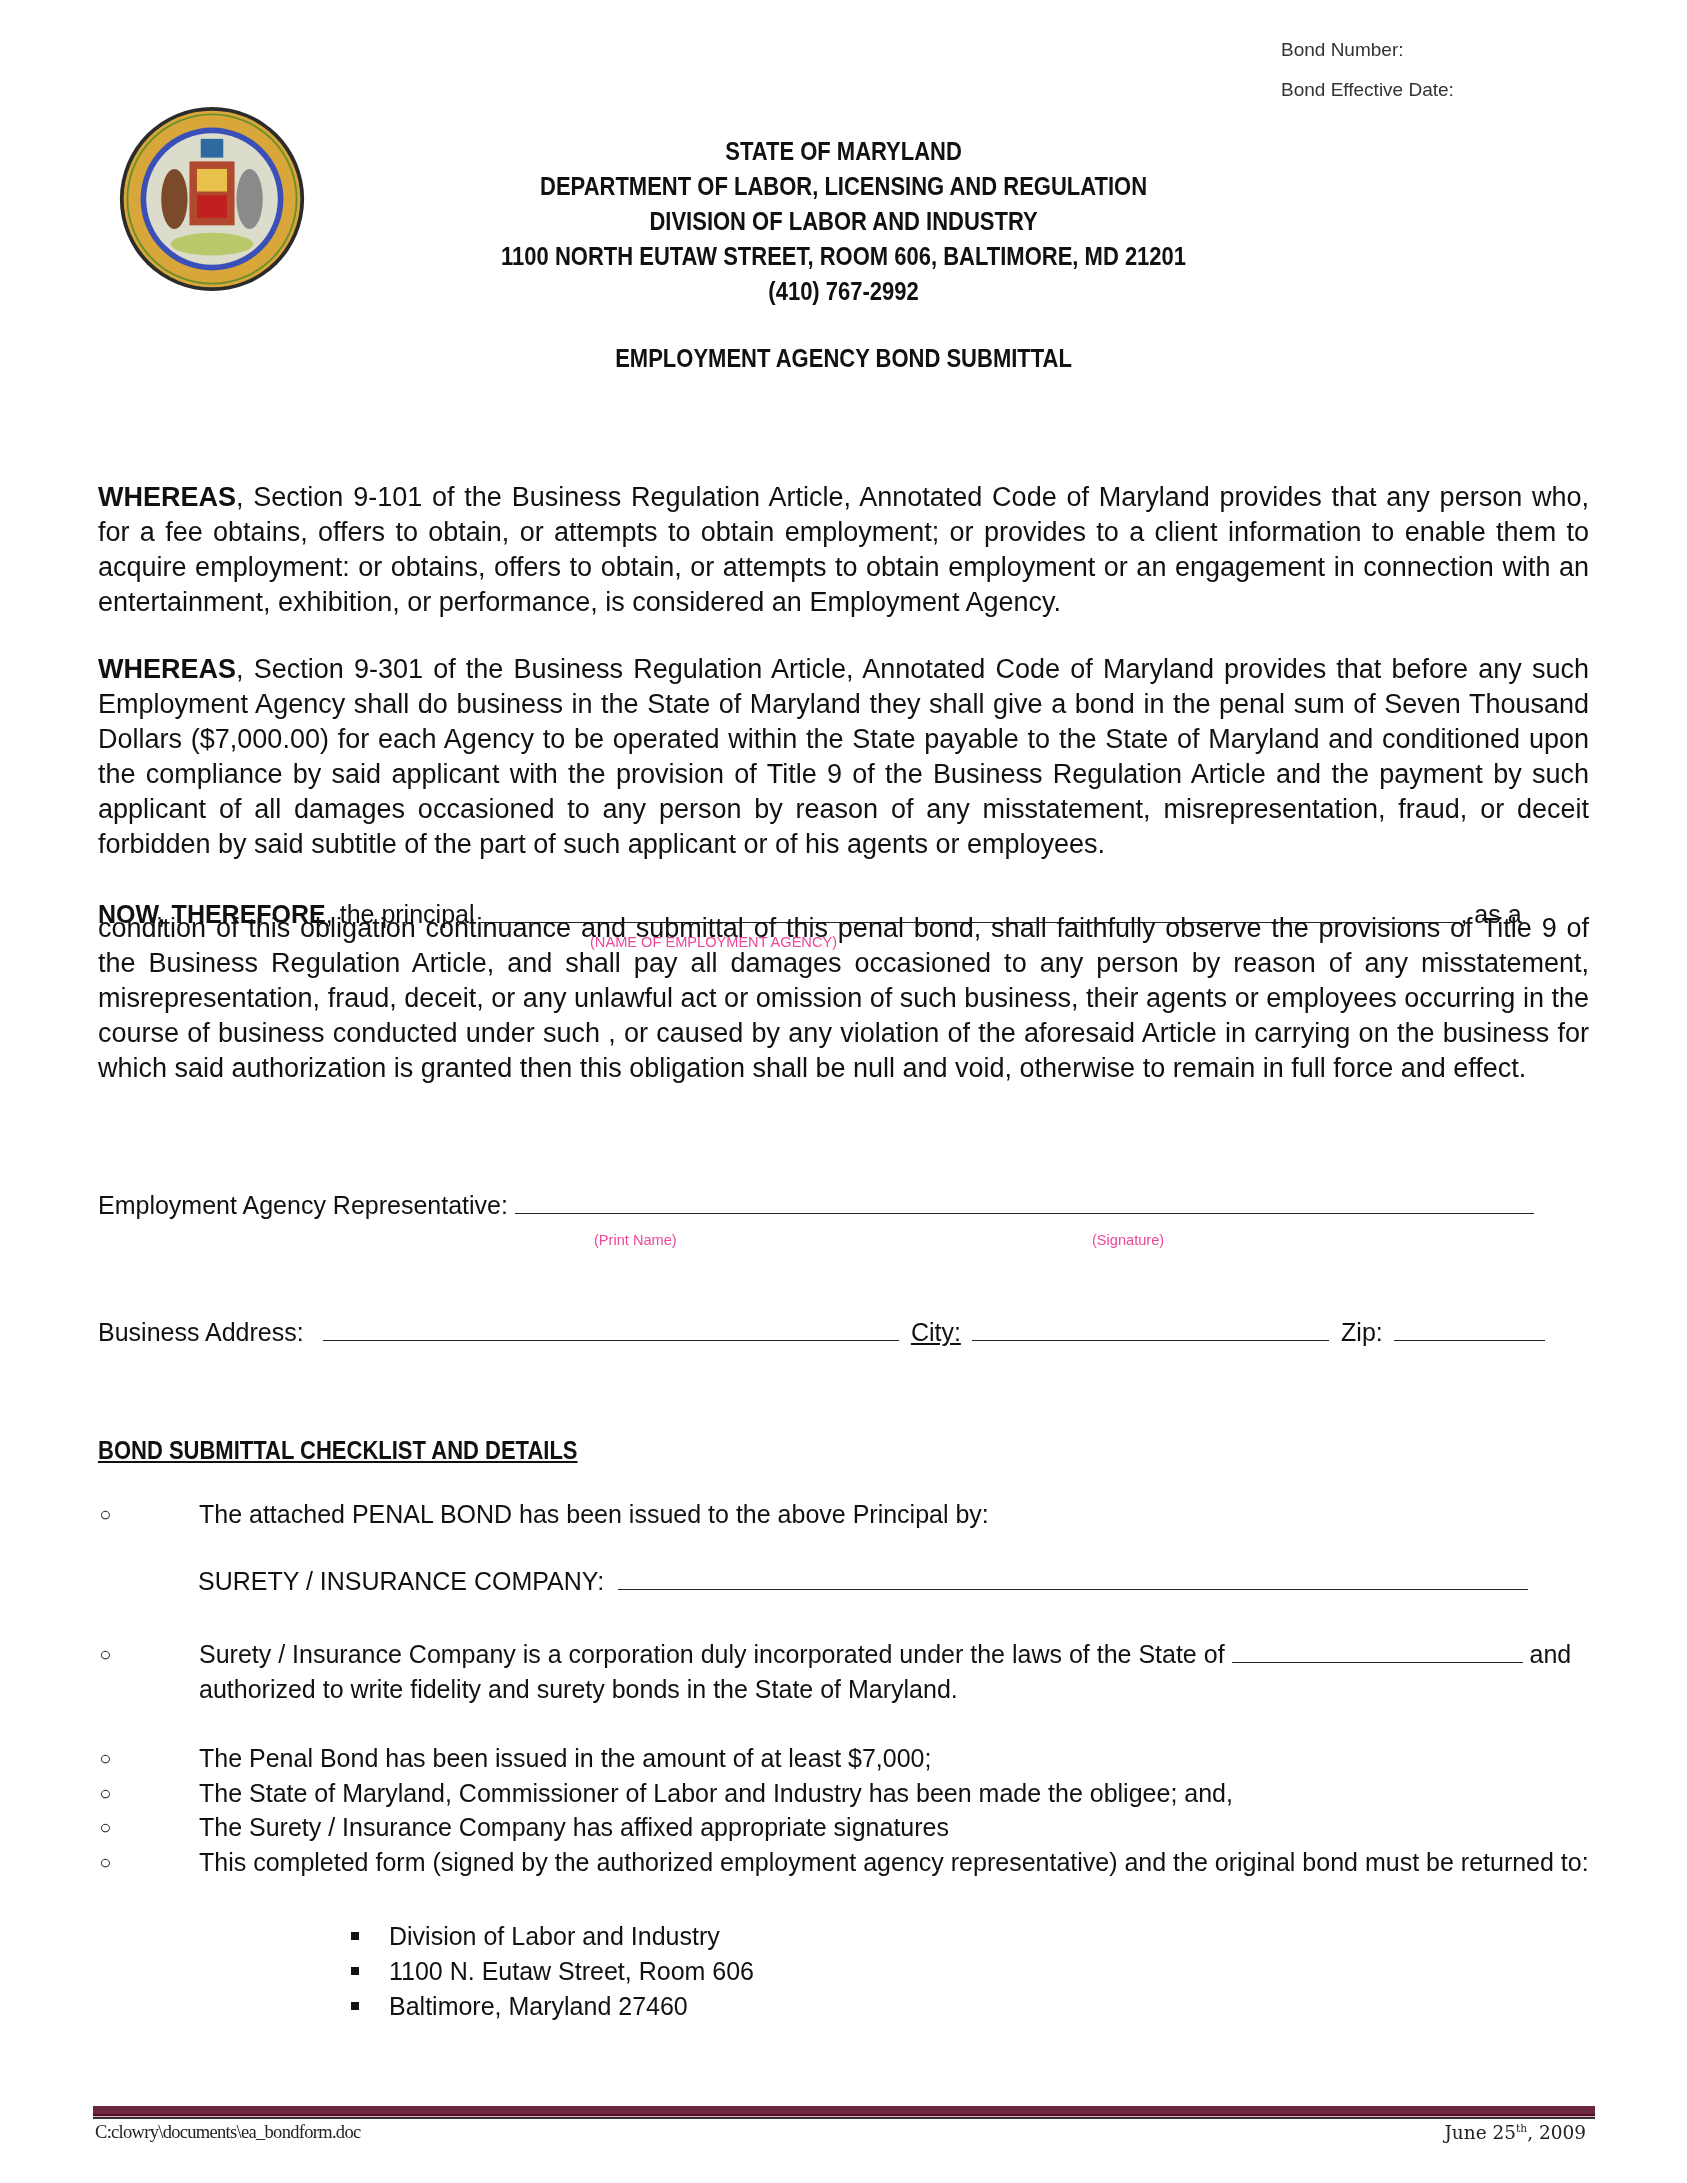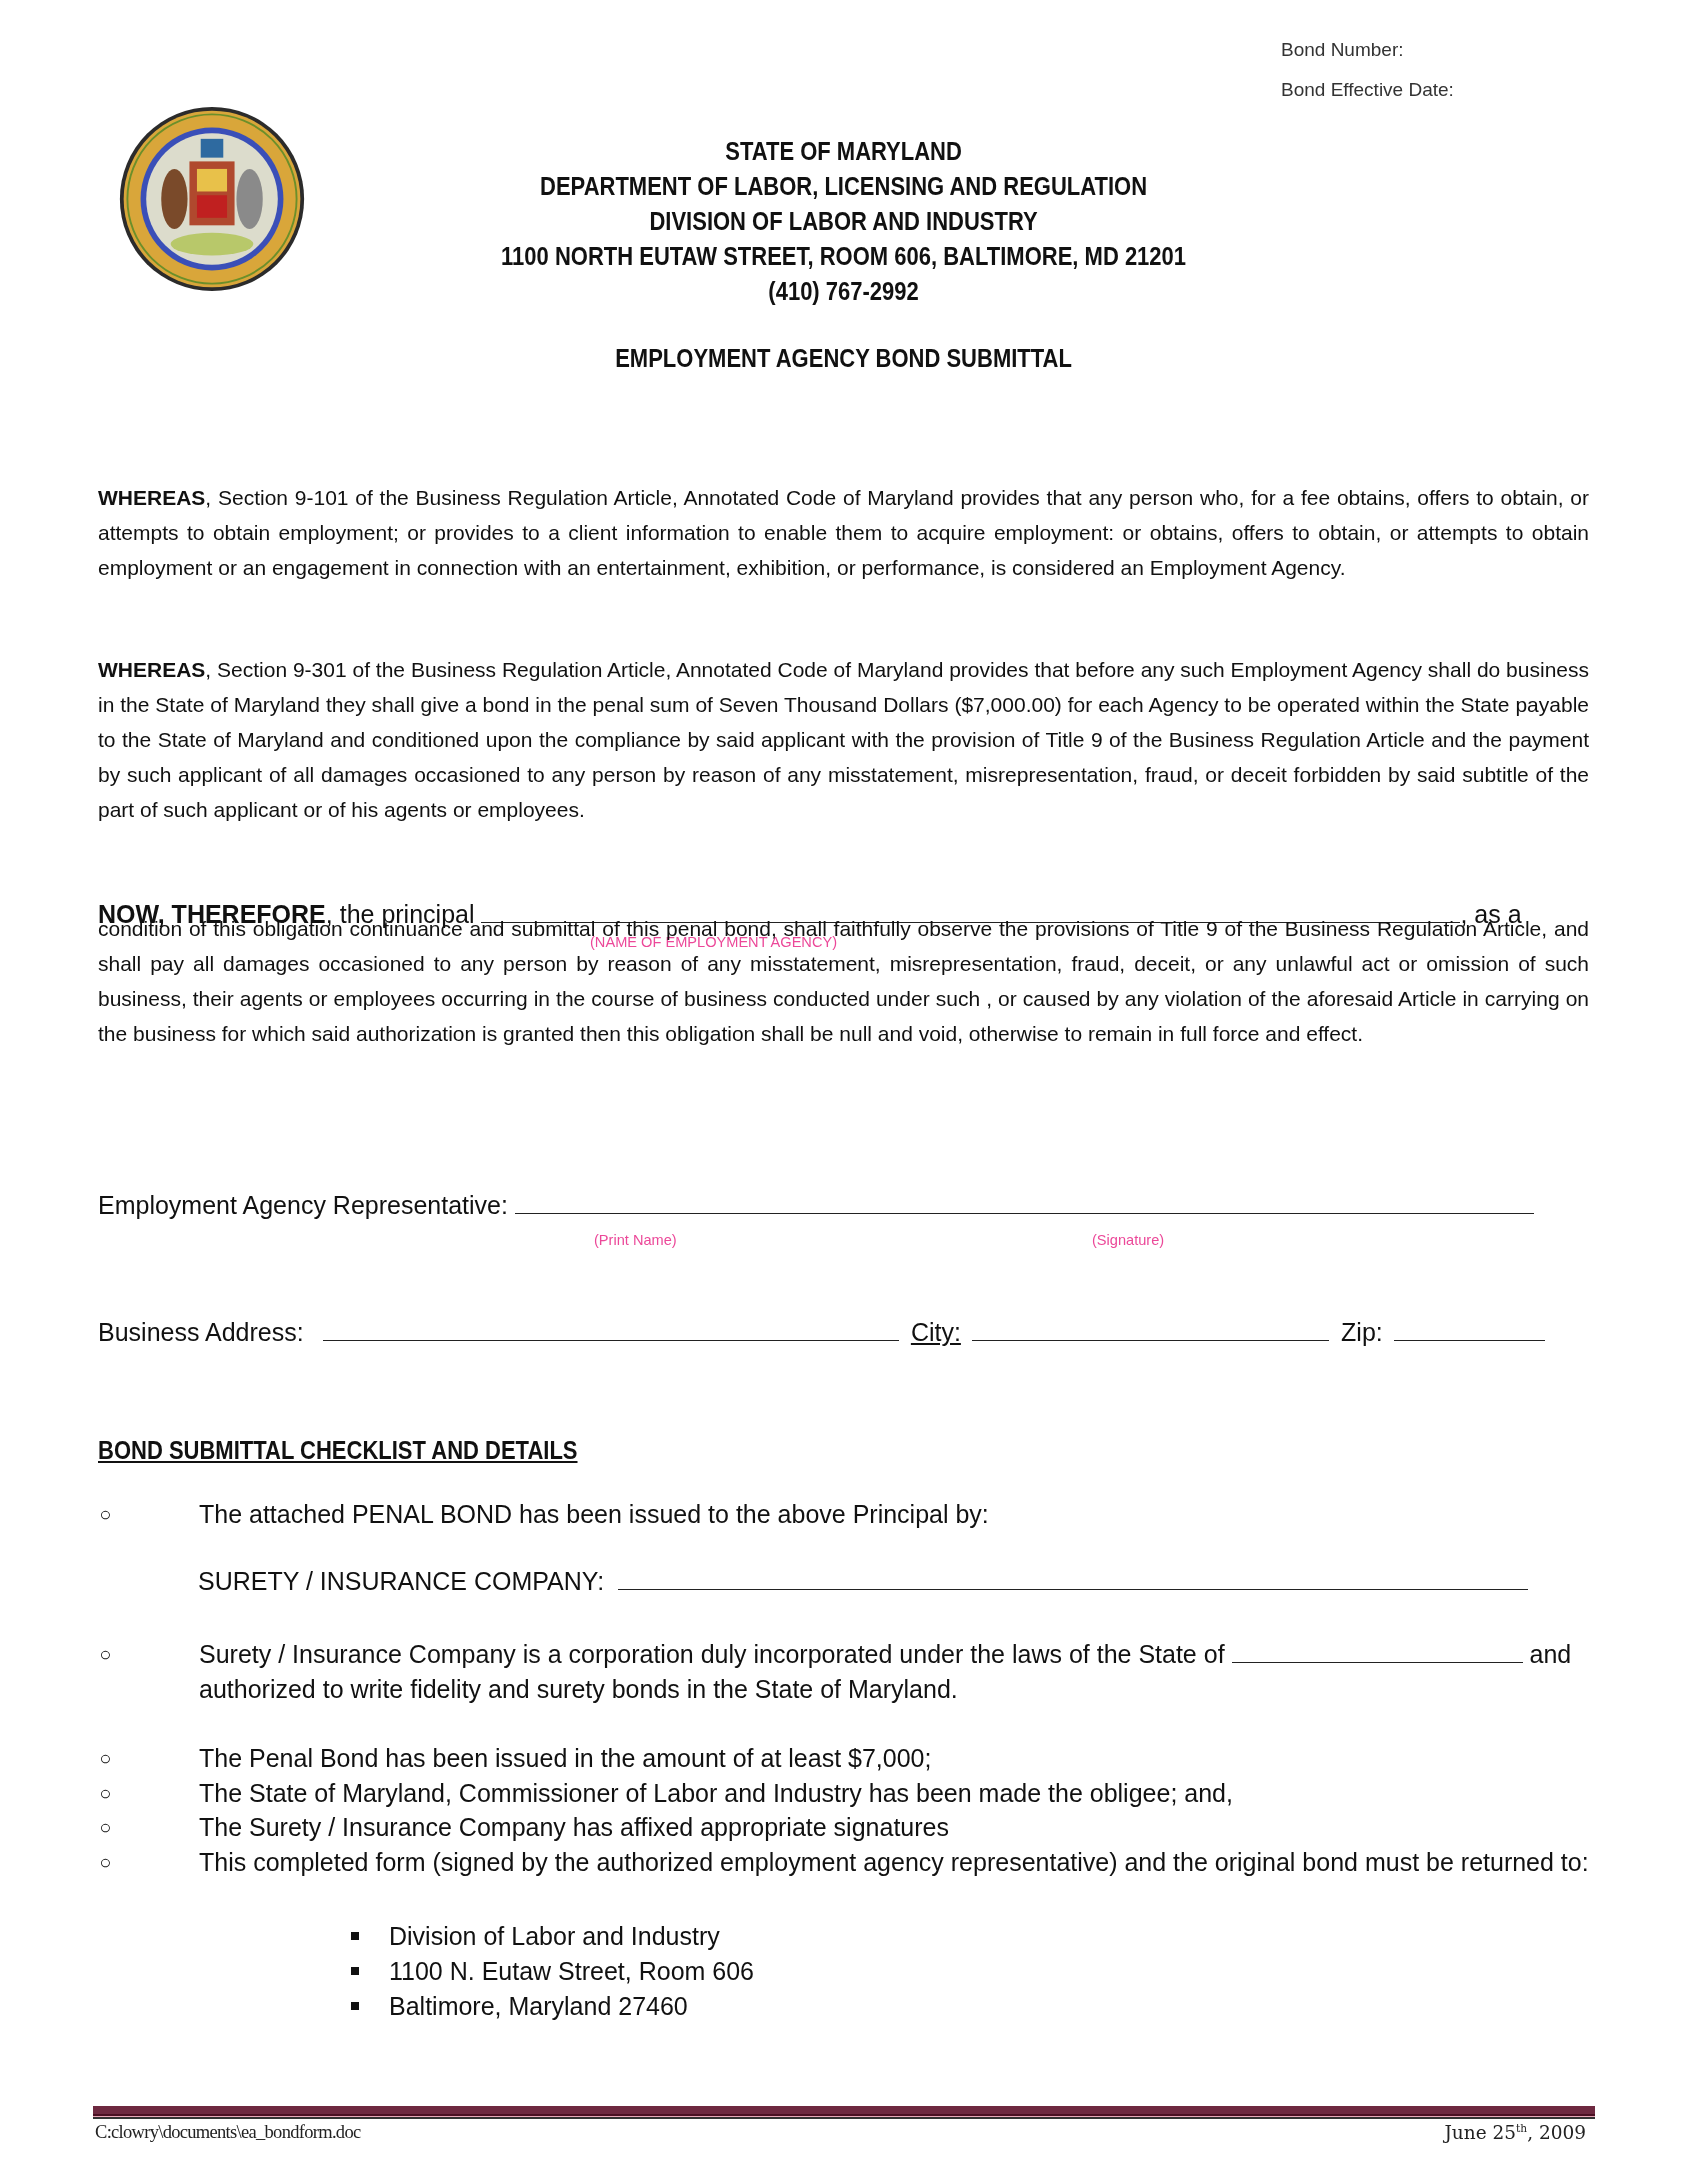--- a/index.html
+++ b/index.html
@@ -7,21 +7,21 @@
     body { position: relative; font-family: "Liberation Sans", sans-serif; color: #111; overflow: hidden; }
 
     .bond-meta { position: absolute; left: 1281px; top: 30px; font-size: 19px; color: #333; line-height: 40px; }
 
     .seal { position: absolute; left: 118px; top: 105px; width: 188px; height: 188px; border-radius: 50%; }
     .seal svg { width: 100%; height: 100%; }
 
     .letterhead { position: absolute; left: 0; width: 1687px; top: 134px; text-align: center; font-weight: bold; font-size: 25px; line-height: 35px; transform: scaleX(0.88); transform-origin: 844px 0; }
     .form-title { position: absolute; left: 0; width: 1687px; top: 344px; text-align: center; font-weight: bold; font-size: 25px; transform: scaleX(0.88); transform-origin: 844px 0; }
 
-    .para { position: absolute; left: 98px; width: 1491px; font-size: 21px; line-height: 35px; text-align: justify; text-align-last: left; }
+    .para { position: absolute; left: 98px; width: 1491px; font-size: 27px; line-height: 35px; text-align: justify; text-align-last: left; }
     .para b { font-weight: bold; }
 
     .principal-line { position: absolute; left: 98px; top: 900px; font-size: 25px; white-space: nowrap; }
     .blank { display: inline-block; border-bottom: 1.3px solid #222; height: 22.5px; vertical-align: baseline; }
     .caption { position: absolute; font-size: 14.6px; color: #ec4899; white-space: nowrap; }
 
     .field-row { position: absolute; left: 98px; font-size: 25px; white-space: nowrap; }
     .field-row span { vertical-align: baseline; }
 
     .section-head { position: absolute; left: 98px; top: 1436px; font-size: 25px; font-weight: bold; text-decoration: underline; transform: scaleX(0.88); transform-origin: left top; }

